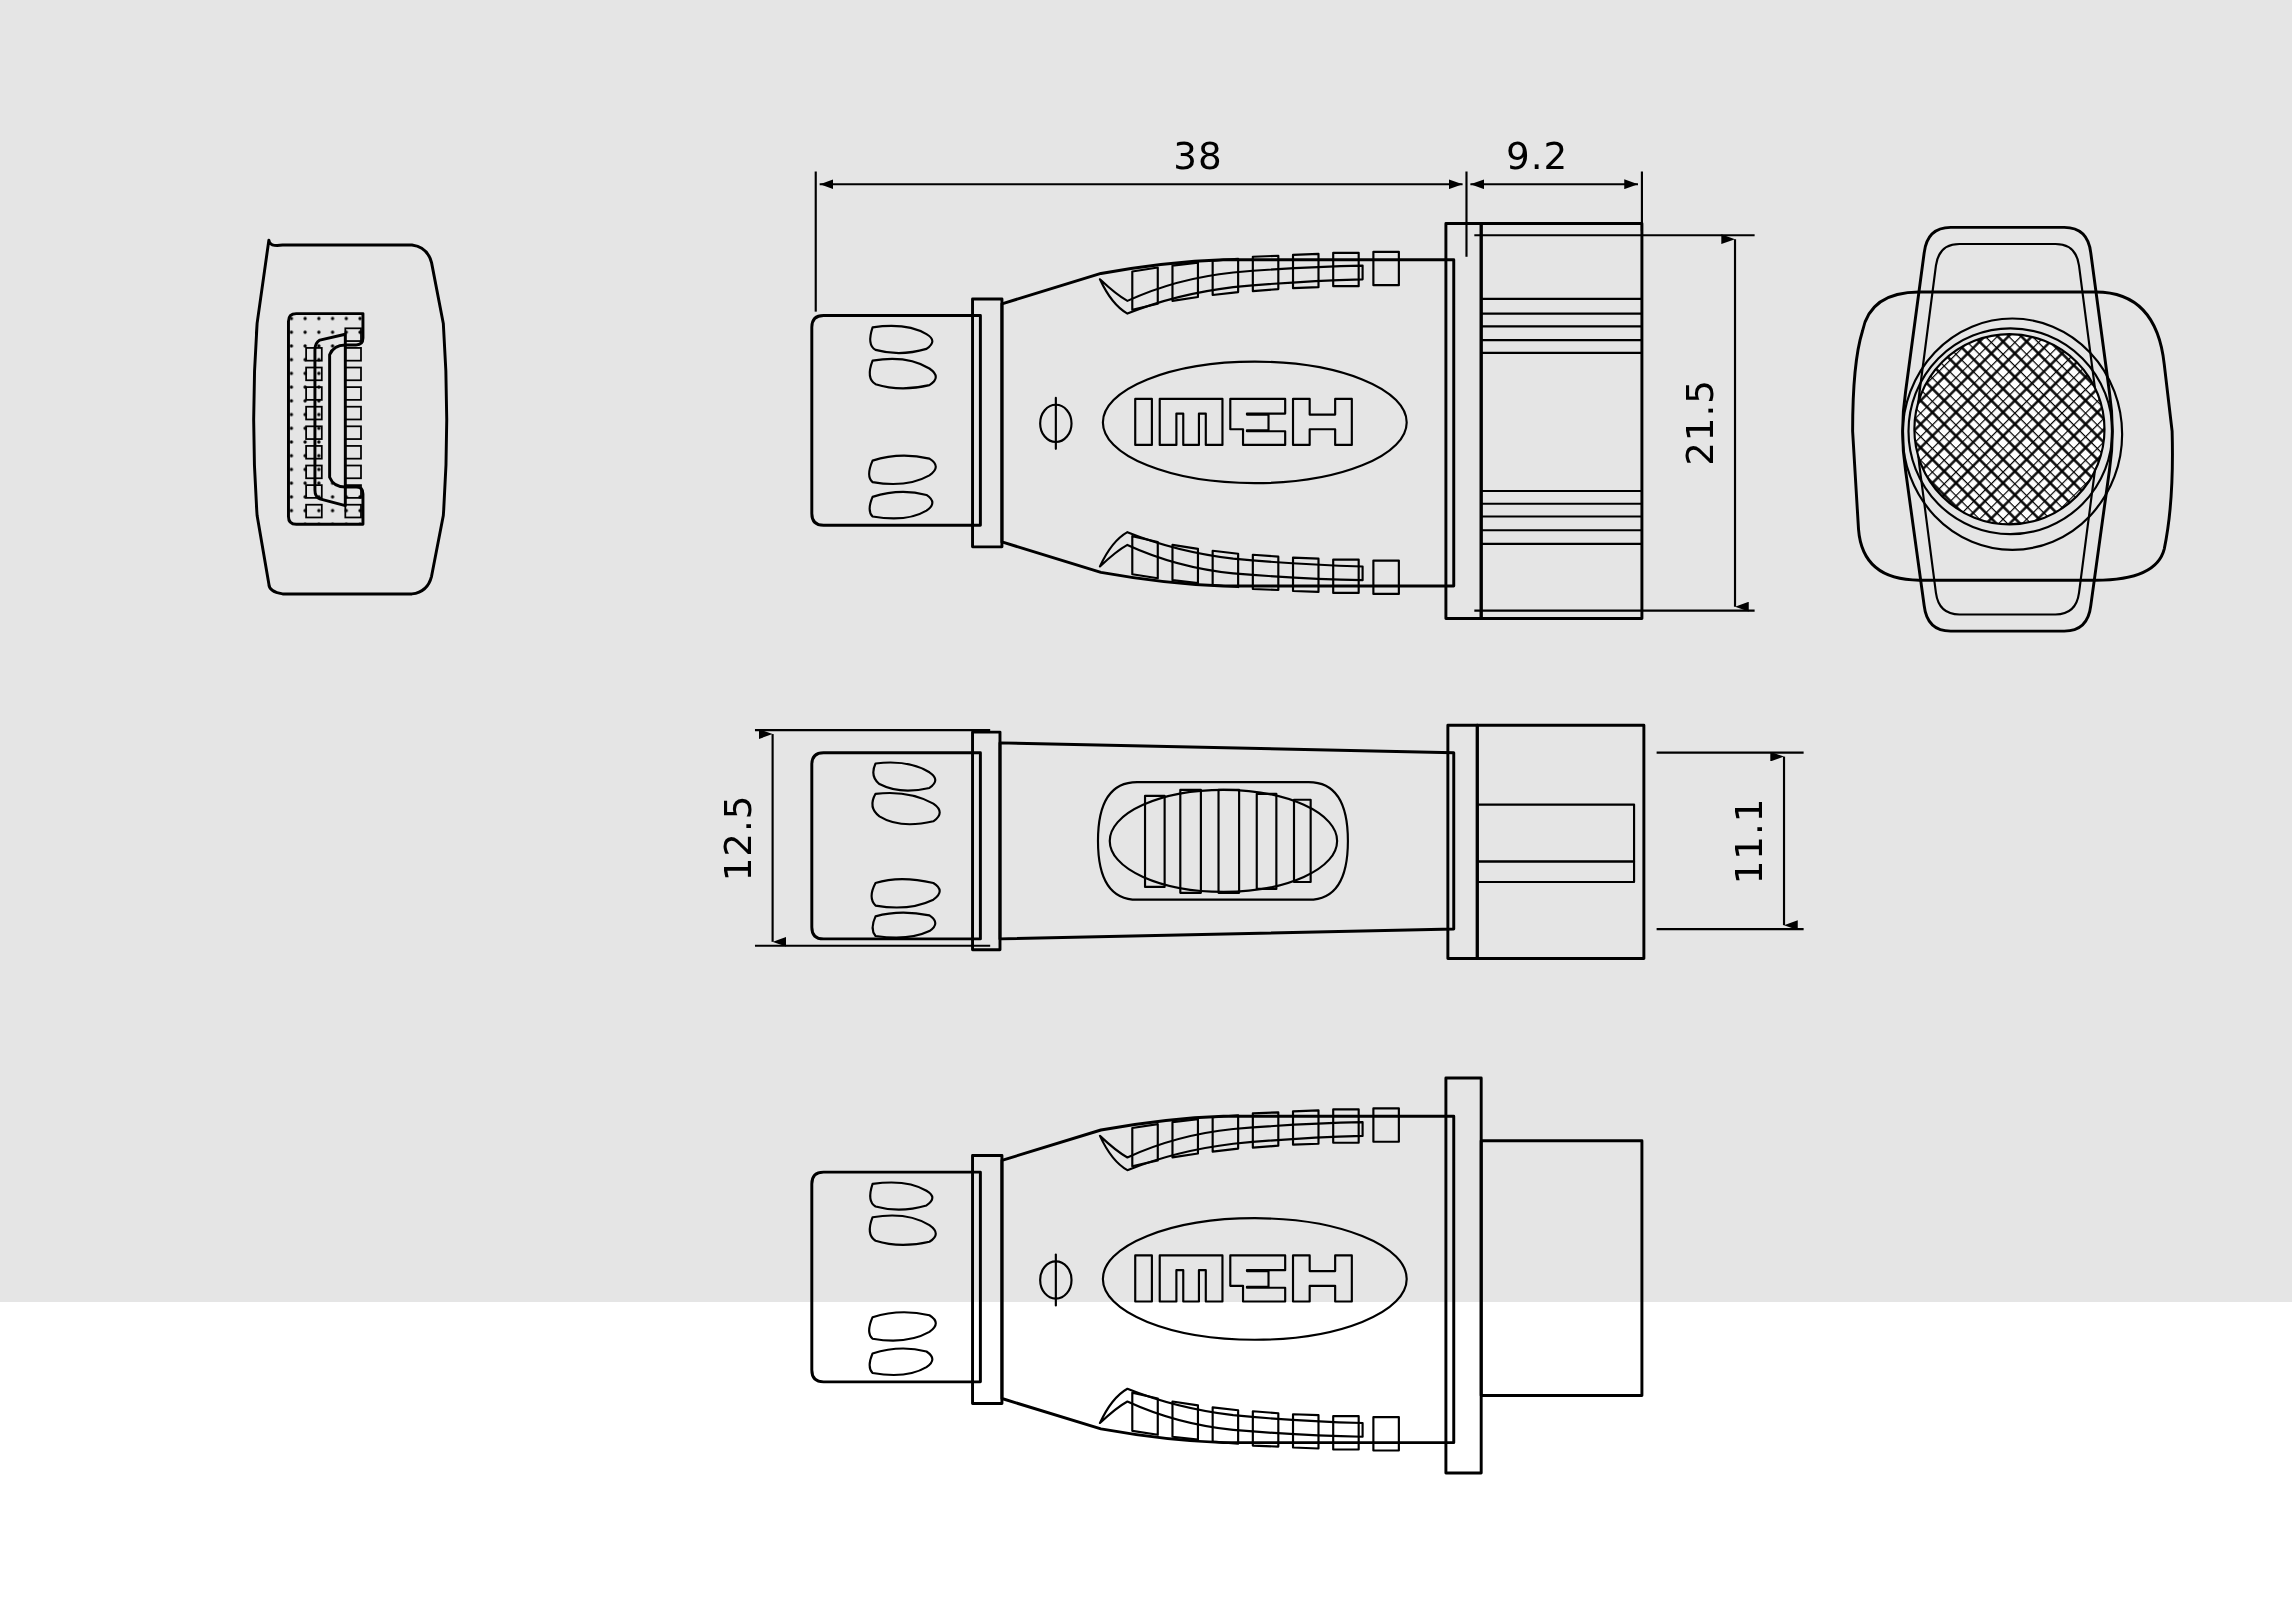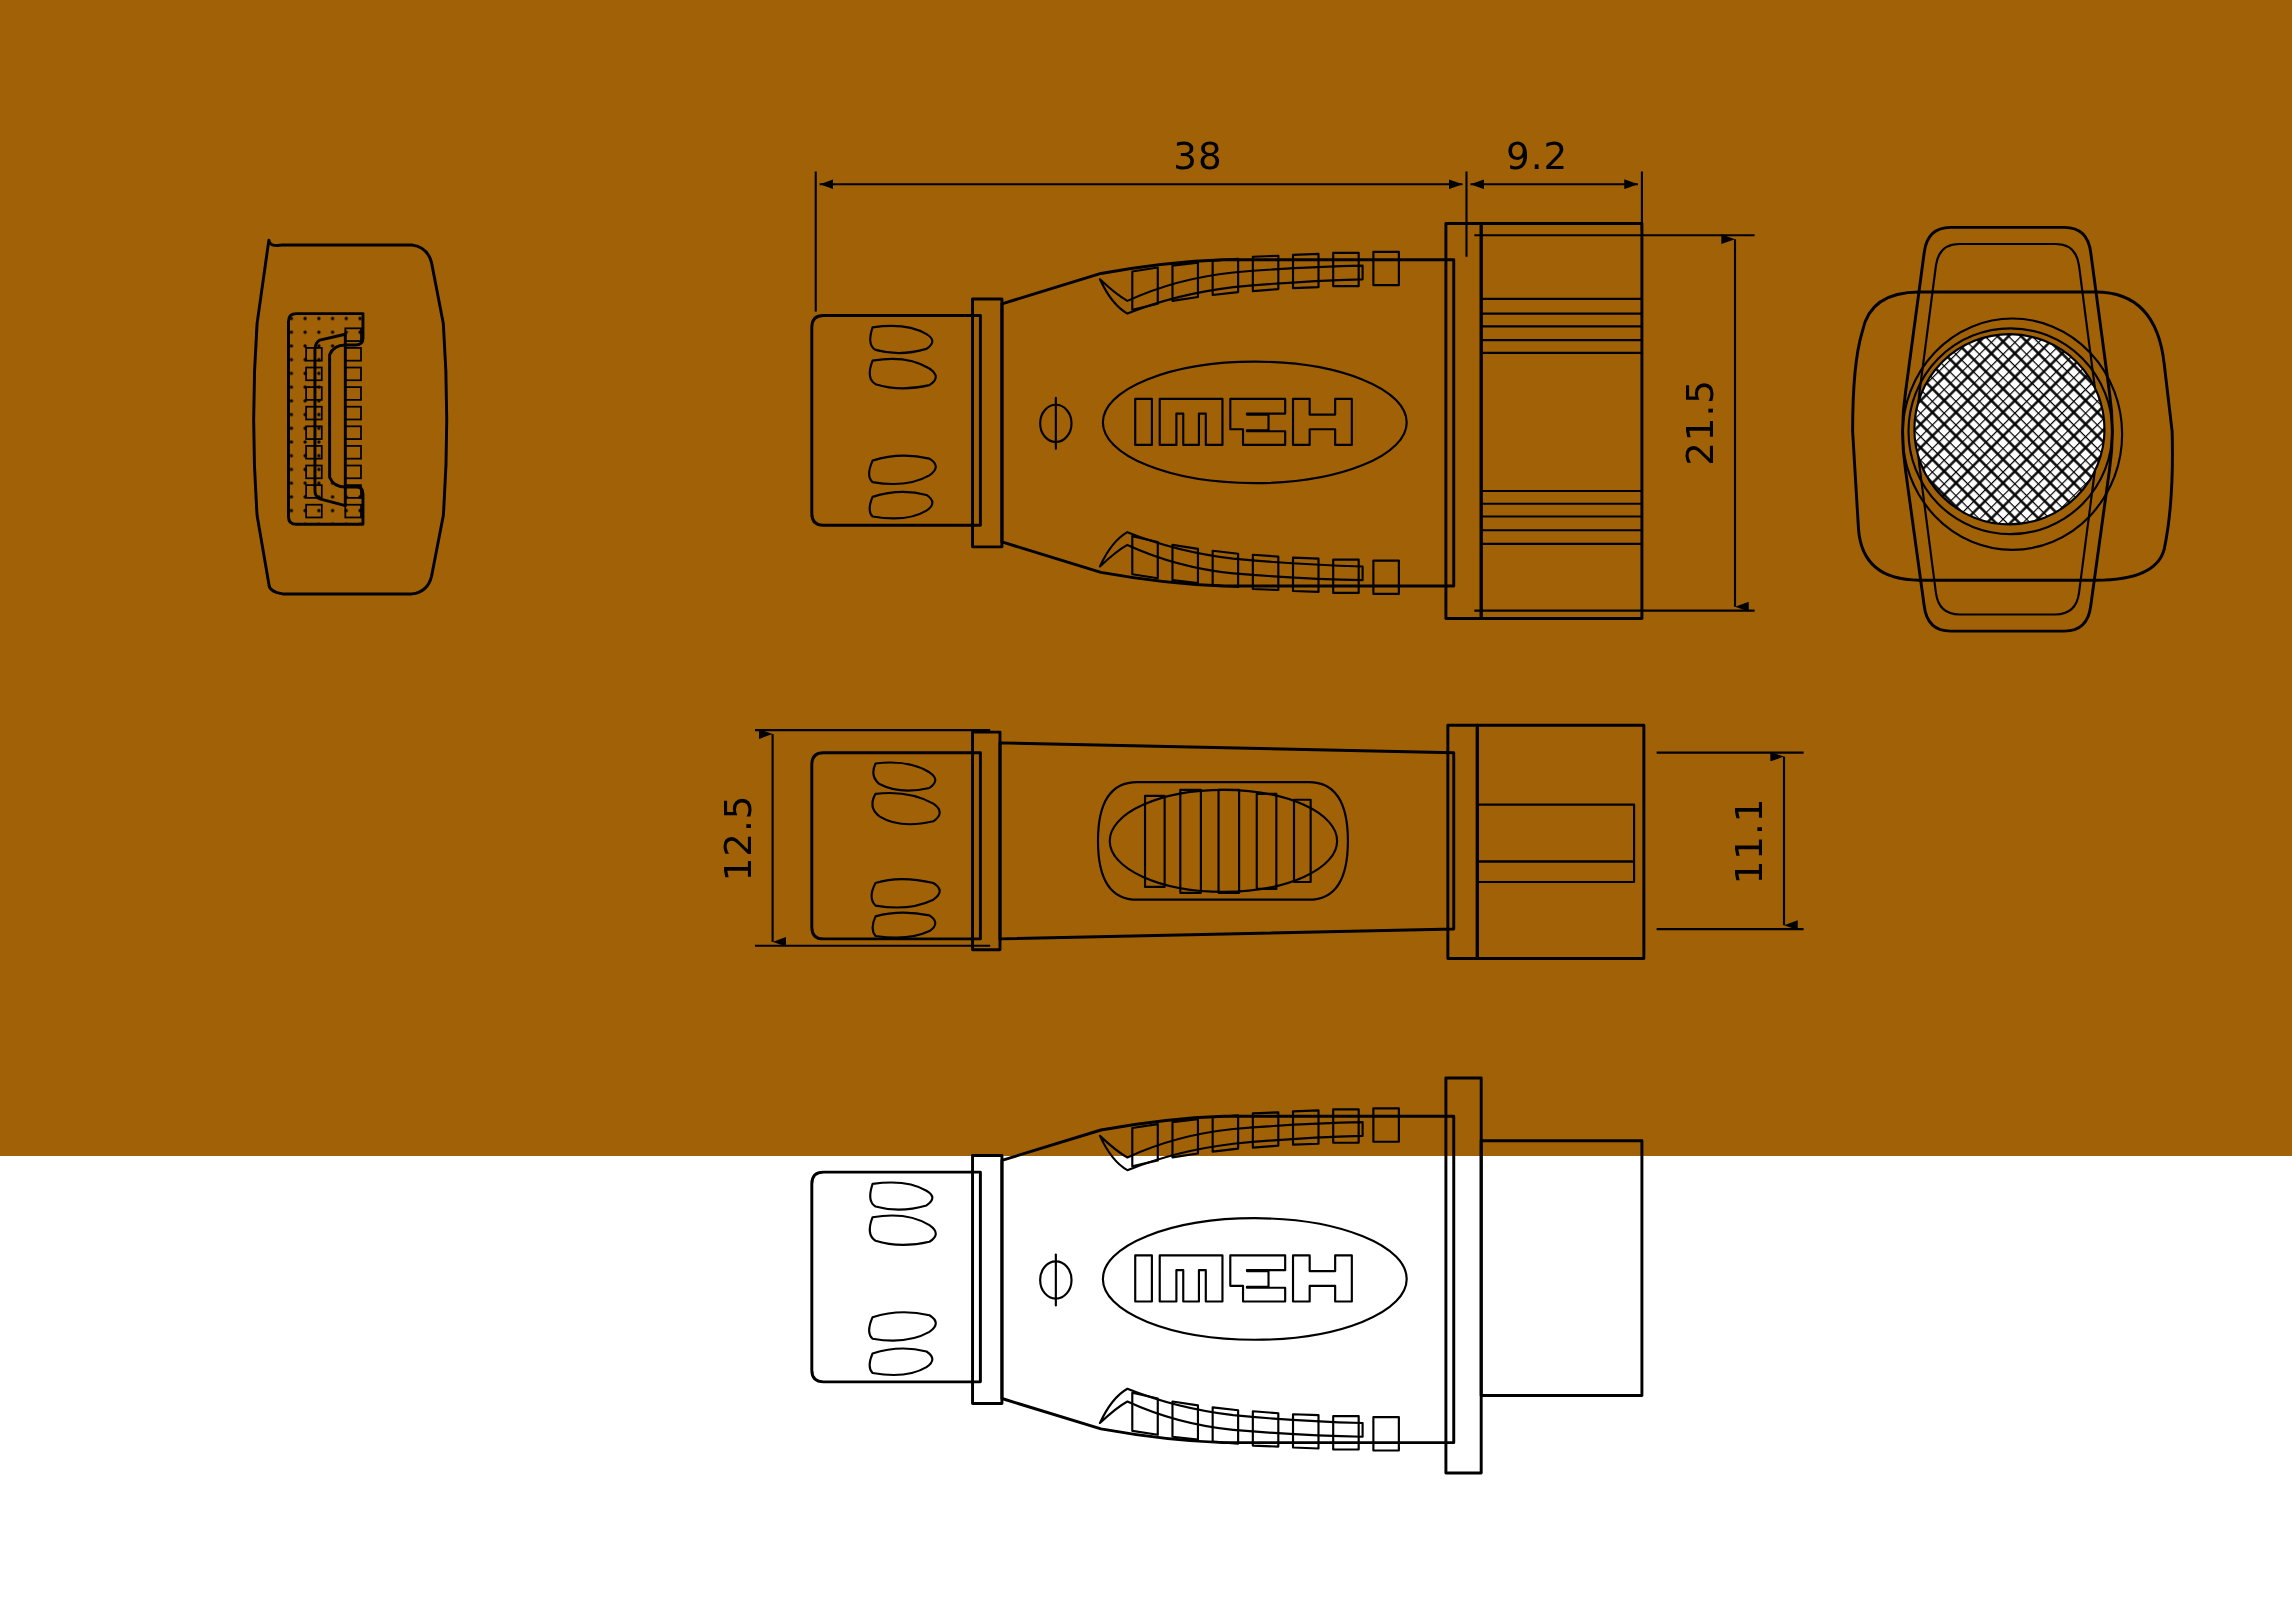--- a/index.html
+++ b/index.html
@@ -1,18 +1,18 @@
 <!DOCTYPE html>
 <html><head>
 <meta charset="utf-8">
 <style>
   html,body{margin:0;padding:0;background:#ffffff;}
   body{width:2293px;height:1621px;overflow:hidden;
        font-family:"Liberation Sans", sans-serif;}
-  #sheet{position:relative;width:2293px;height:1156px;background:#a16207;}
+  #sheet{position:relative;width:2293px;height:1302px;background:#e5e5e5;}
   svg{display:block;}
   .ln{fill:none;stroke:#000;stroke-width:3;stroke-linejoin:round;stroke-linecap:round;}
   .ln-thin{fill:none;stroke:#000;stroke-width:2.2;stroke-linejoin:round;stroke-linecap:round;}
   .ln-hair{fill:none;stroke:#000;stroke-width:1.8;}
   .dimline{fill:none;stroke:#000;stroke-width:2.2;}
   .extline{fill:none;stroke:#000;stroke-width:2.2;}
   .dimtxt{font-family:"DejaVu Sans", sans-serif;font-size:38px;fill:#000;
           letter-spacing:1px;}
 </style>
 </head>

